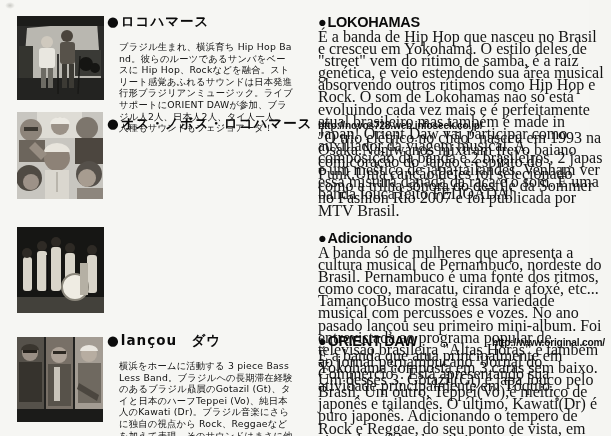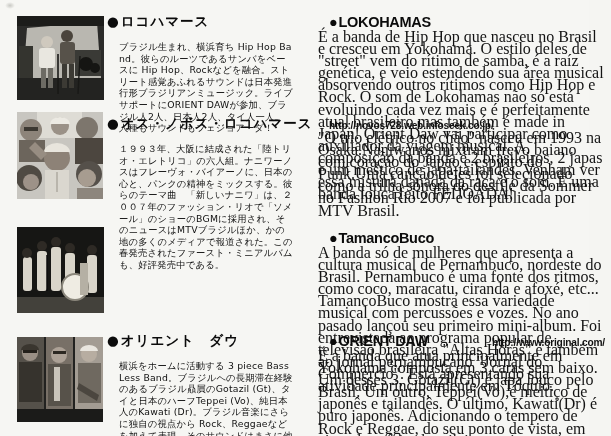--- a/index.html
+++ b/index.html
@@ -24,21 +24,21 @@
   }
   .jp-body{
     margin:12px;
     font-family:"DejaVu Sans","Liberation Sans",sans-serif;
     font-weight:normal;font-size:9.3px;line-height:11.6px;letter-spacing:.2px;
     color:#101010;word-break:break-all;text-align:left;
   }
 
   
   .pt-block{position:absolute;left:318px;width:287px;}
-  .pt-headrow{display:flex;align-items:baseline;justify-content:space-between;margin:0 0 1px 11px;}
+  .pt-headrow{display:flex;align-items:baseline;justify-content:space-between;margin:0 0 1px 0;}
   .pt-head{
     margin:0;
     font-family:"Liberation Sans","DejaVu Sans",sans-serif;
     font-weight:bold;font-size:14.5px;line-height:16px;letter-spacing:-0.3px;
     color:#0b0b0b;white-space:nowrap;
   }
   .pt-url{
     font-family:"Liberation Sans","DejaVu Sans",sans-serif;
     font-weight:bold;font-size:10.2px;color:#111;white-space:nowrap;
     letter-spacing:-0.2px;
@@ -124,21 +124,20 @@
       <circle cx="12" cy="66" r="13" fill="#4f4a43"></circle>
       <circle cx="14" cy="70" r="8" fill="#9d9288"></circle>
 
       <circle cx="72" cy="62" r="13" fill="#55504a"></circle>
       <circle cx="70" cy="66" r="9" fill="#a79c90"></circle>
       <rect x="60" y="76" width="26" height="11" fill="#8d867d"></rect>
     </svg>
   </div>
   <div class="jp-block" style="top:116px;">
     <h2 class="jp-head"><span class="bullet">●</span><span>オス・ノボス・ロコハマース</span></h2>
-    <p class="jp-body">１９９３年、大阪に結成された「陸トリオ・エレトリコ」の六人組。ナニワーノスはフレーヴォ・バイアーノに、日本の心と、パンクの精神をミックスする。彼らのテーマ曲　「新しいナニワ」は、２００７年のファッション・リオで「ソメール」のショーのBGMに採用され、そのニュースはMTVブラジルほか、かの地の多くのメディアで報道された。この春発売されたファースト・ミニアルバムも、好評発売中である。</p>
   </div>
   <div class="pt-block" style="top:120px;">
     <div class="pt-headrow">
       <span class="pt-url">http://novos728.web.infoseek.co.jp/</span>
     </div>
     <p class="pt-body">"O trio elétrico no chão" nasceu em 1993 na Osaka.Naniwanos mixtram frevo baiano com coração do Japão e espirito do Punk.Uma canção deles foi selecionado como a trilha sonora  do desfile da Sommer no Fashion Rio 2007 e foi publicada por MTV Brasil.</p>
   </div>
 
   <div class="photo" style="left:17px;top:227px;width:87px;height:86px;">
     <svg width="87" height="86" viewBox="0 0 87 86">
@@ -163,21 +162,21 @@
       <circle cx="58" cy="60" r="13" fill="#efece3" stroke="#8b877c" stroke-width="2"></circle>
 
       <rect x="63" y="36" width="8" height="32" fill="#b5b0a4"></rect>
       <line x1="30" y1="28" x2="30" y2="64" stroke="#0d0d0c" stroke-width="1.5"></line>
     </svg>
   </div>
   <div class="jp-block" style="top:228px;">
   </div>
   <div class="pt-block" style="top:230px;">
     <div class="pt-headrow">
-      <h2 class="pt-head"><span class="bullet">●</span><span>TamancoBuco</span></h2>
+      <h2 class="pt-head"><span class="bullet">●</span><span>Adicionando</span></h2>
     </div>
     <p class="pt-body">A banda só de mulheres que apresenta a cultura musical de Pernambuco, nordeste do Brasil. Pernambuco é uma fonte dos ritmos, como coco, maracatu, ciranda e afoxé, etc... TamancoBuco mostra essa variedade musical com percussões e vozes.  No ano pasado lançou seu primeiro mini-album. Foi entrevistada ao programa popular de televisão brasileira "Altas Horas" e também ao jornal pernambucano "Jornal do Commercio". Está apresentando sua atividade principalmente em Tóquio.</p>
   </div>
 
   <div class="photo" style="left:17px;top:337px;width:86px;height:85px;">
     <svg width="86" height="85" viewBox="0 0 86 85">
       <rect width="86" height="85" fill="#222220"></rect>
 
       <rect x="0" y="0" width="27" height="85" fill="#55514a"></rect>
       <circle cx="13" cy="16" r="8" fill="#9a9086"></circle>
@@ -194,21 +193,21 @@
       <rect x="58" y="0" width="28" height="85" fill="#a39c93"></rect>
       <circle cx="72" cy="17" r="8" fill="#b7ada1"></circle>
       <path d="M63,14 a9,6 0 0 1 18,0 z" fill="#e9e6df"></path>
       <rect x="61" y="26" width="23" height="40" fill="#6f6960"></rect>
       <polygon points="62,46 82,58 80,64 60,52" fill="#4b463f"></polygon>
 
       <rect x="0" y="72" width="86" height="13" fill="#1b1b19"></rect>
     </svg>
   </div>
   <div class="jp-block" style="top:333px;">
-    <h2 class="jp-head"><span class="bullet">●</span><span>オリエント　ダウ</span></h2>
+    <h2 class="jp-head"><span class="bullet">●</span><span>lançou　ダウ</span></h2>
     <p class="jp-body">横浜をホームに活動する 3 piece  Bass Less Band。ブラジルへの長期滞在経験のあるブラジル贔屓のGotazil (Gt)、タイと日本のハーフTeppei (Vo)、純日本人のKawati (Dr)。ブラジル音楽にさらに独自の視点から Rock、Reggaeなどを加えて表現。そのサウンドはまさに他に類を見ない、唯一無二の南国ロック！</p>
   </div>
   <div class="pt-block" style="top:333px;">
     <div class="pt-headrow">
       <h2 class="pt-head"><span class="bullet">●</span><span>ORIENT DAW</span></h2>
       <span class="pt-url">http://www.original.com/</span>
     </div>
     <p class="pt-body">É a banda que atua principalmente em Yokohama composta em 3 caras sem baixo. Um desses 3, Gotazil(Gt) é japa louco pelo Brasil. Um outro, Teppei(Vo),é meitiço de japonês e tailandês. O último, Kawati(Dr) é puro japonês. Adicionando o tempero de Rock e Reggae, do seu ponto de vista, em cima da música brasileira por isso o som deles é 100% original e não tem som igual!!!</p>
   </div>
 </div>

